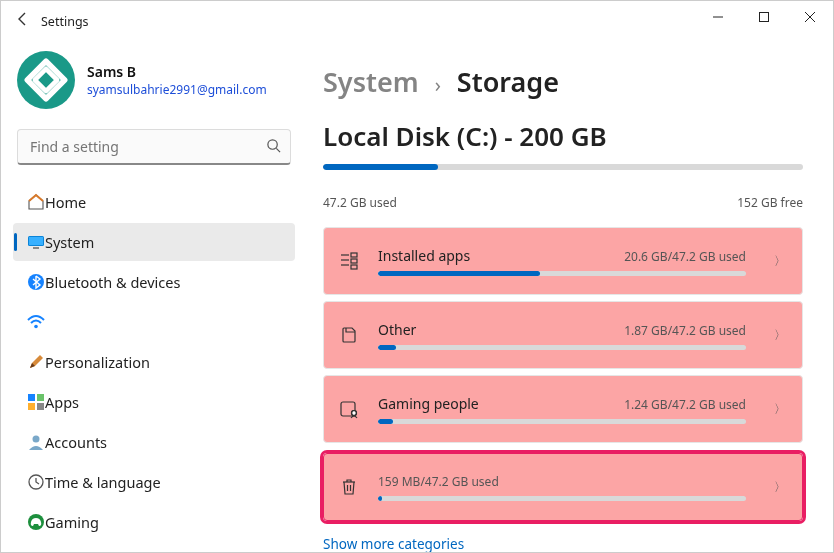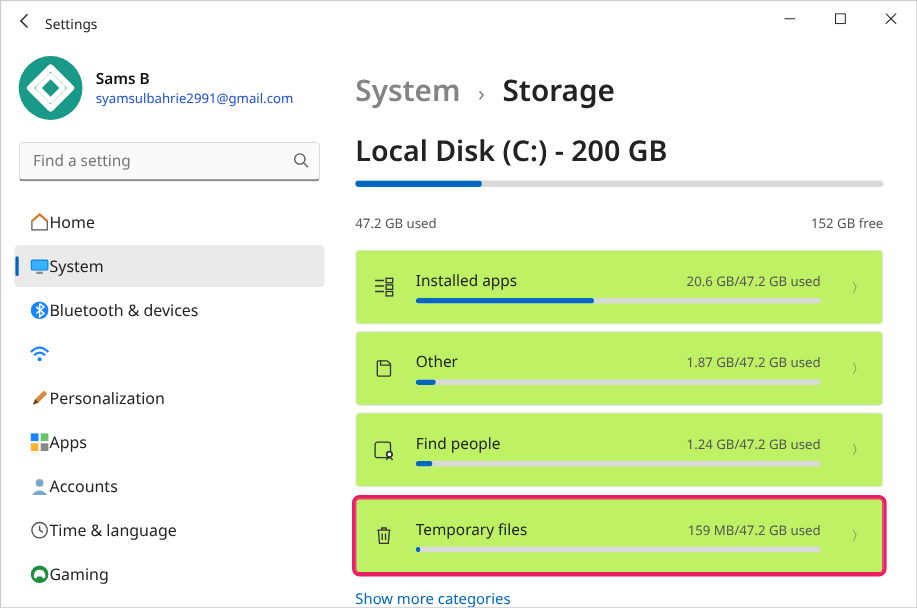--- a/index.html
+++ b/index.html
@@ -38,21 +38,21 @@
   .bc { font-size: 27px; font-weight: 600; color: #222; display: flex; align-items: baseline; gap: 16px; margin-bottom: 18px; }
   .bc .muted { color: #848484; font-weight: 600; }
   .bc .sep { color: #848484; font-size: 20px; font-weight: 400; }
 
   .diskhead { font-size: 26px; font-weight: 600; color: #222; margin-bottom: 10px; }
   .bar { height: 6px; border-radius: 3px; background: #d9d9d9; overflow: hidden; position: relative; }
   .bar .fill { height: 100%; background: #0067c0; border-radius: 3px; }
   .diskinfo { display: flex; justify-content: space-between; font-size: 12px; color: #555; margin-top: 24px; margin-bottom: 16px; }
 
   .cards { display: flex; flex-direction: column; gap: 6px; }
-  .card { border: 1px solid #e6e6e6; border-radius: 4px; height: 68px; display: flex; align-items: center; padding: 0 16px 0 14px; gap: 18px; background: #bef264; }
+  .card { border: 1px solid #e6e6e6; border-radius: 4px; height: 68px; display: flex; align-items: center; padding: 0 16px 0 14px; gap: 18px; background: #fca5a5; }
   .card.hl { outline: 3px solid #e91e63; outline-offset: 0; border-color: #e91e63; margin-top: 4px;}
   .card .cicn { width: 22px; display:flex; align-items:center; justify-content:center; color:#333; }
   .card .cbody { flex: 1; display: flex; flex-direction: column; gap: 6px; }
   .card .ctop { display: flex; justify-content: space-between; align-items: baseline; }
   .card .ctitle { font-size: 14px; color: #222; }
   .card .cmeta { font-size: 12px; color: #555; }
   .card .chev { color: #555; font-size: 12px; padding-left: 10px; }
   .card .bar { height: 5px; }
 
   .showmore { color: #0067c0; font-size: 13.5px; margin-top: 14px; display: inline-block; }
@@ -268,21 +268,21 @@
         <span class="cicn">
             <svg width="20" height="20" viewBox="0 0 20 20" fill="none" stroke="#333" stroke-width="1.2">
               <rect x="2" y="3" width="14" height="14" rx="2"></rect>
               <circle cx="15" cy="14" r="2.5" fill="#fff"></circle>
               <circle cx="15" cy="14" r="2.5"></circle>
               <path d="M12 19 Q15 15 18 19"></path>
             </svg>
           </span>
         <div class="cbody">
           <div class="ctop">
-            <span class="ctitle">Find people</span>
+            <span class="ctitle">Gaming people</span>
             <span class="cmeta">1.24 GB/47.2 GB used</span>
           </div>
           <div class="bar">
               <div class="fill" style="width:4%"></div>
             </div>
         </div>
         <span class="chev">〉</span>
       </div>
 
       <div class="card hl">
@@ -290,21 +290,20 @@
             <svg width="20" height="20" viewBox="0 0 20 20" fill="none" stroke="#333" stroke-width="1.2">
               <path d="M4 5 H16"></path>
               <path d="M8 5 V3 H12 V5"></path>
               <path d="M5 5 L6 17 H14 L15 5"></path>
               <line x1="8.5" y1="8" x2="8.5" y2="14"></line>
               <line x1="11.5" y1="8" x2="11.5" y2="14"></line>
             </svg>
           </span>
         <div class="cbody">
           <div class="ctop">
-            <span class="ctitle">Temporary files</span>
             <span class="cmeta">159 MB/47.2 GB used</span>
           </div>
           <div class="bar">
               <div class="fill" style="width:1%"></div>
             </div>
         </div>
         <span class="chev">〉</span>
       </div>
 
     </div>

